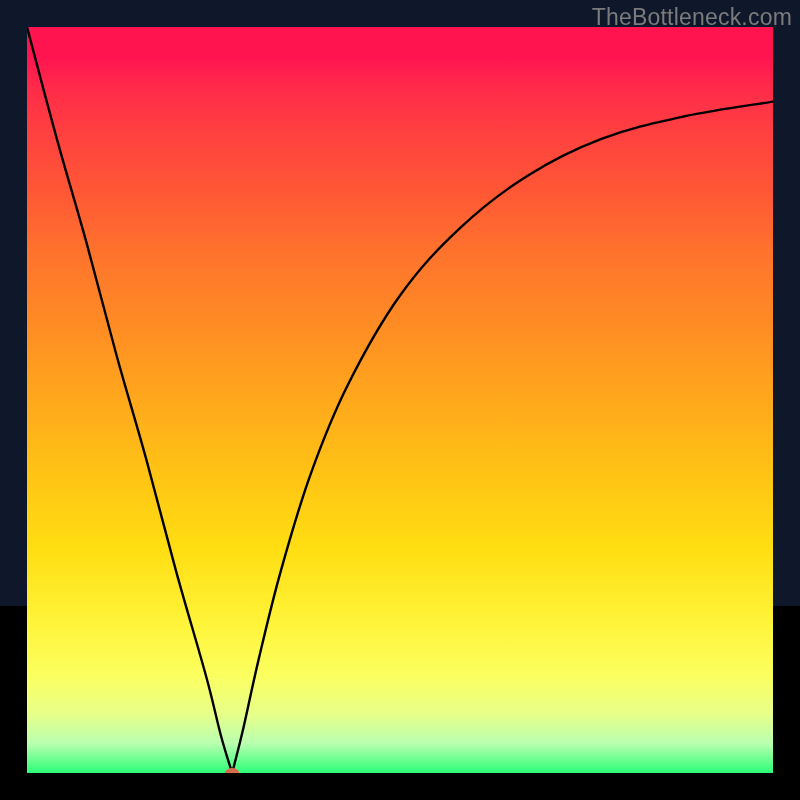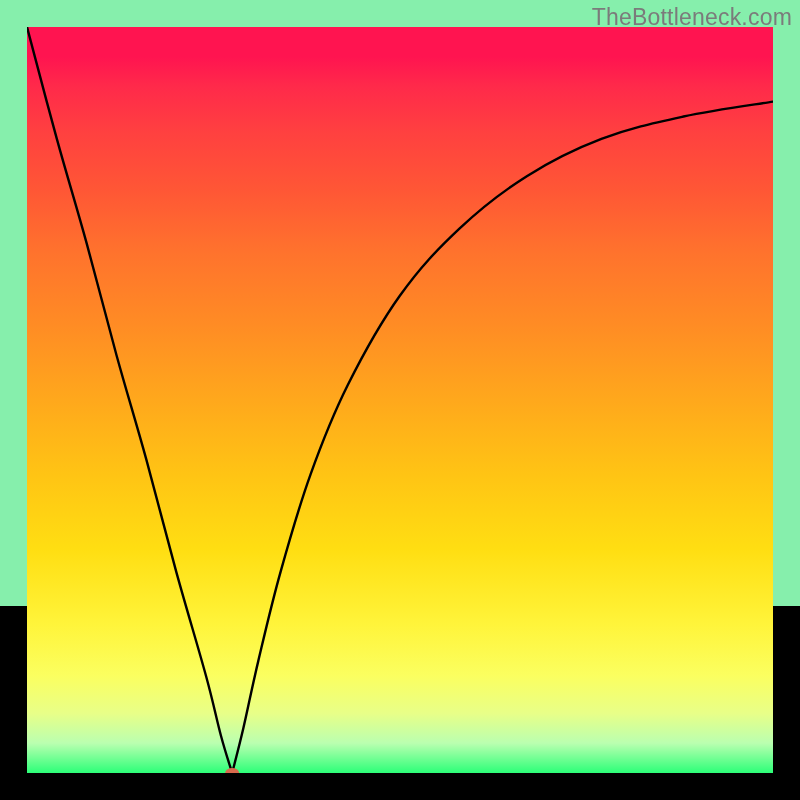--- a/index.html
+++ b/index.html
@@ -10,21 +10,21 @@
     overflow: hidden;
     background: #000;
     font-family: Arial, Helvetica, sans-serif;
   }
   .frame {
     position: absolute;
     top: 0;
     left: 0;
     width: 800px;
     height: 606px;
-    background: #86efac;
+    background: #0f172a;
   }
   .plot-area {
     position: absolute;
     top: 27px;
     left: 27px;
     width: 746px;
     height: 746px;
     overflow: hidden;
   }
   .gradient-bg {

